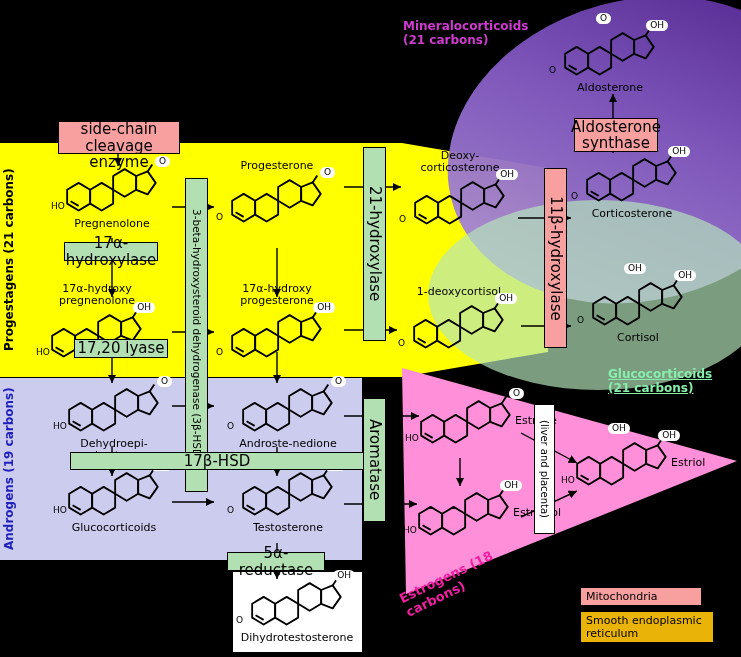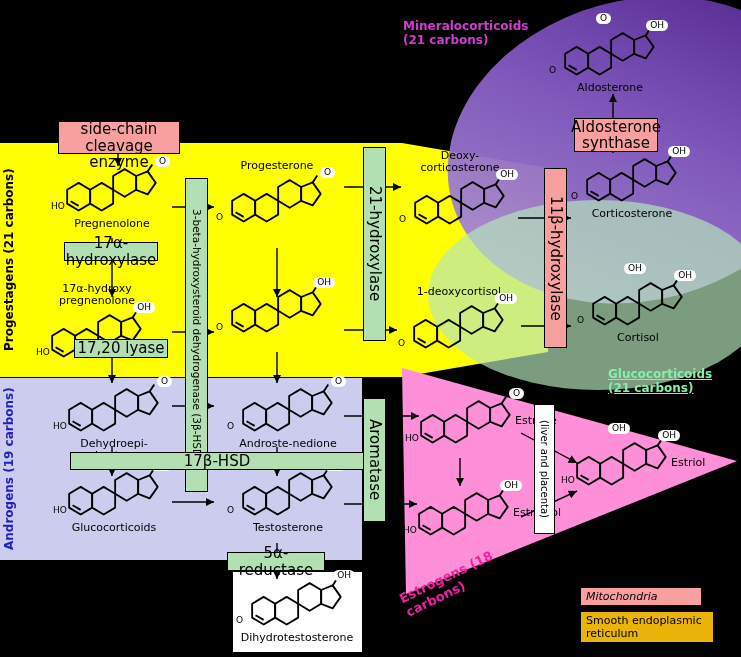--- a/index.html
+++ b/index.html
@@ -138,20 +138,21 @@
       <svg width="92" height="51" viewBox="0 0 80 44">
           <use href="#steroid-skel"></use>
         </svg>
       <span class="atom bl">HO</span>
       <span class="atom tr">OH</span>
       
     </div>
   </div>
 
   <div class="mol label-above" style="left:216px;top:283px;width:122px;">
+    <div class="label">17α-hydroxy progesterone</div>
     <div class="struct">
       <svg width="92" height="51" viewBox="0 0 80 44">
           <use href="#steroid-skel"></use>
         </svg>
       <span class="atom bl">O</span>
       <span class="atom tr">OH</span>
       
     </div>
   </div>
 
@@ -348,18 +349,18 @@
     </div>
 
   <div class="enzyme green" style="left:227px;top:552px;width:96px;height:17px;">
     <span>5α-reductase</span>
     </div>
 
   <div class="enzyme white vertical" style="left:534px;top:404px;width:19px;height:128px;font-size:10px;">
     <span>(liver and placenta)</span>
     </div>
 
-  <div class="legend-box" style="left:580px;top:587px;width:110px;background:#f8a0a0;font-style:italic;">
+  <div class="legend-box" style="left:580px;top:587px;width:110px;background:#f8a0a0;">
     <span>Mitochondria</span></div>
   <div class="legend-box" style="left:580px;top:611px;width:122px;background:#eab308;">
     <span>Smooth endoplasmic reticulum</span></div>
 
 </div>
 
 </body></html>

